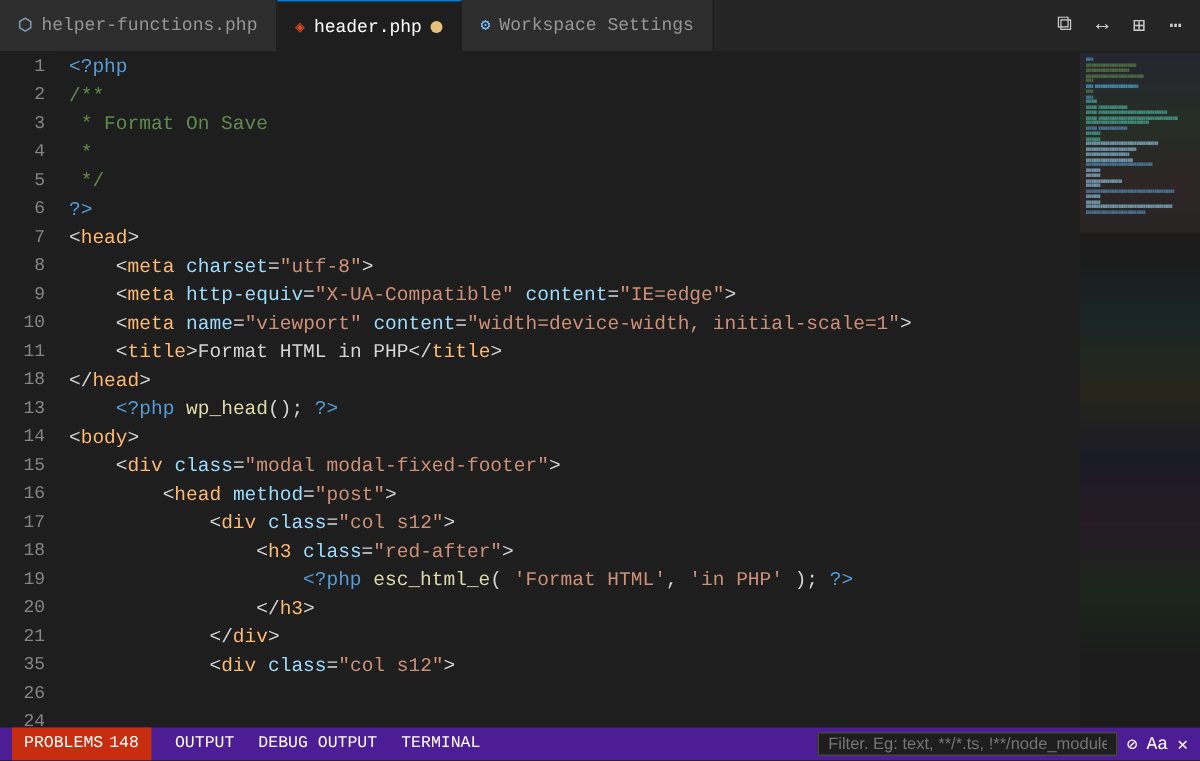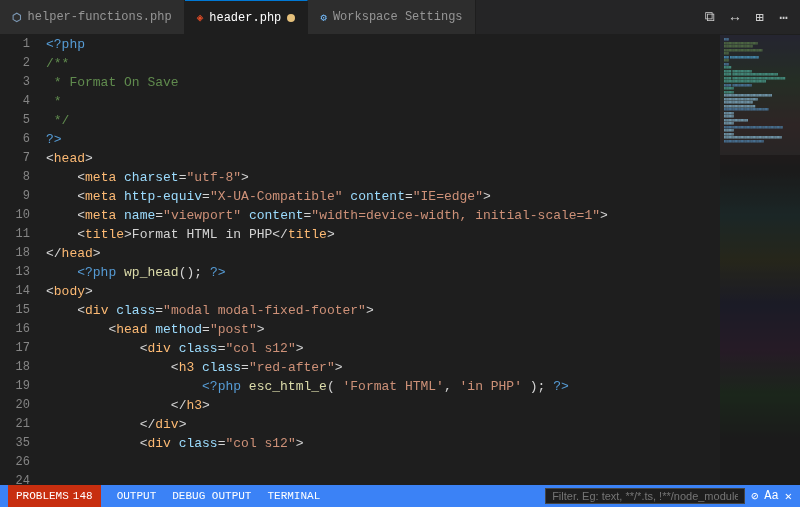--- a/index.html
+++ b/index.html
@@ -148,21 +148,21 @@
       right: 0;
       width: 100%;
       height: 120px;
       background: rgba(100,100,100,0.2);
     }
 
     
     .status-bar {
       display: flex;
       align-items: center;
-      background: #3b82f6;
+      background: #4c1d95;
       height: 22px;
       font-size: 11px;
       padding: 0 8px;
       gap: 16px;
       flex-shrink: 0;
     }
     .status-item {
       color: #ffffff;
       display: flex;
       align-items: center;

